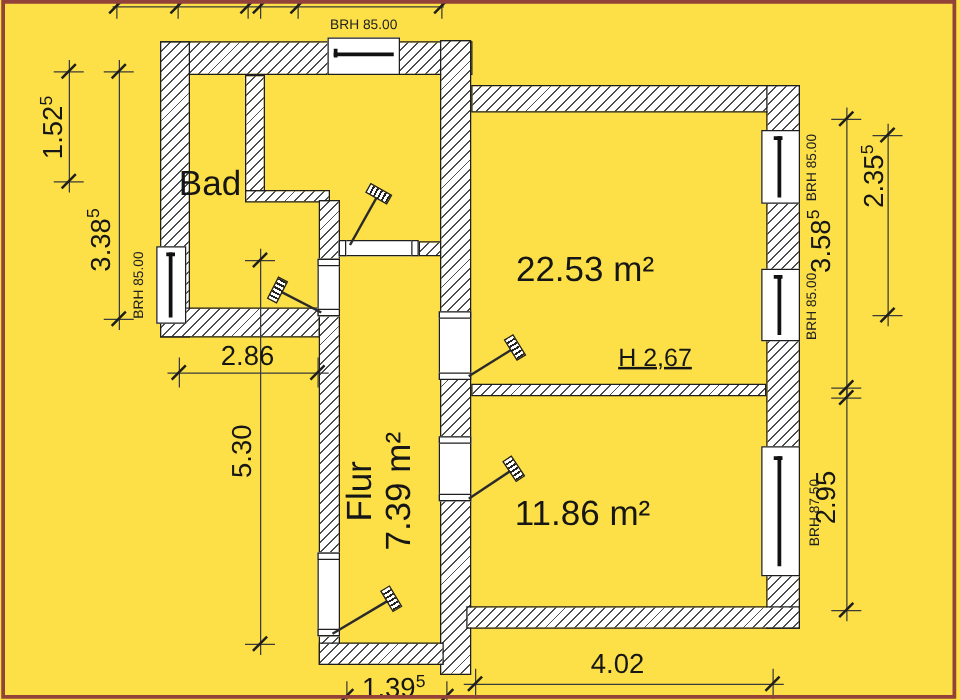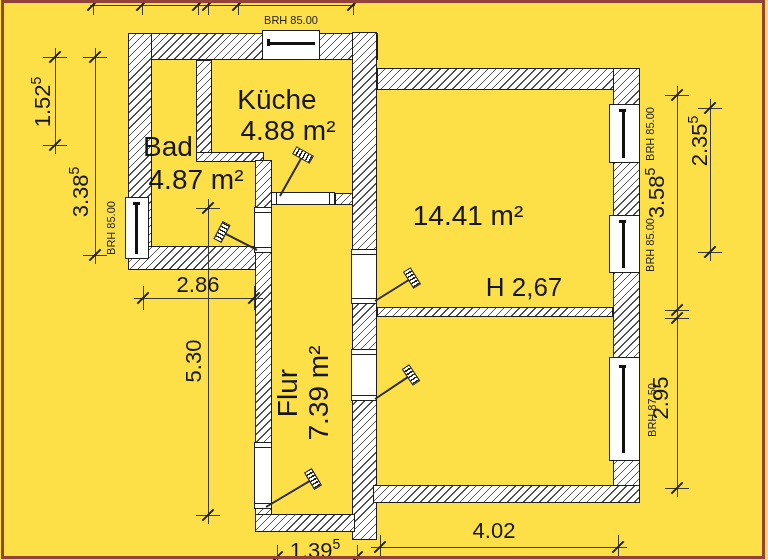--- a/index.html
+++ b/index.html
@@ -38,21 +38,21 @@
     background:repeating-linear-gradient(0deg,#222 0 1.5px,#fff 1.5px 3.6px);
   }
   .ctr{ position:absolute; transform:translate(-50%,-50%); white-space:nowrap; z-index:10; }
   .ctr.rot{ transform:translate(-50%,-50%) rotate(-90deg); }
   .roomname{ font-size:28px; }
   .roomarea{ font-size:28px; }
   .roomrot{ text-align:center; font-size:28px; line-height:31px; }
   .dimtext{ font-size:22px; }
   .dimtext .sup, .roomsup{ font-size:14px; vertical-align:super; }
   .brh{ font-size:11px; color:#222; }
-  .hnote{ font-size:26px; }
+  .hnote{ font-size:20px;text-decoration:underline; }
 </style>
 </head>
 <body>
 
 <div id="plan">
   <div class="page-frame"></div>
 <div class="wall" style="left: 128px; top: 33px; width: 250px; height: 27px;"></div>
     <div class="wall" style="left: 128px; top: 33px; width: 24px; height: 237px;"></div>
     <div class="wall" style="left: 128px; top: 246px; width: 128px; height: 24px;"></div>
     <div class="wall" style="left: 196px; top: 60px; width: 16px; height: 94px;"></div>
@@ -182,23 +182,21 @@
     <div class="dimline" style="left: 141.5px; top: 0px; width: 1px; height: 15px;"></div>
     <div class="slash" style="left: 142px; top: 5px;"></div>
     <div class="dimline" style="left: 197.5px; top: 0px; width: 1px; height: 15px;"></div>
     <div class="slash" style="left: 198px; top: 5px;"></div>
     <div class="dimline" style="left: 207.5px; top: 0px; width: 1px; height: 15px;"></div>
     <div class="slash" style="left: 208px; top: 5px;"></div>
     <div class="dimline" style="left: 237.5px; top: 0px; width: 1px; height: 15px;"></div>
     <div class="slash" style="left: 238px; top: 5px;"></div>
     <div class="dimline" style="left: 352.5px; top: 0px; width: 1px; height: 15px;"></div>
     <div class="slash" style="left: 353px; top: 5px;"></div>
-    <div class="ctr roomname" style="left: 277px; top: 100px;">Küche</div>
-    <div class="ctr roomarea" style="left: 288px; top: 131px;">4.88 m²</div>
     <div class="ctr roomname" style="left: 168px; top: 147px;">Bad</div>
-    <div class="ctr roomarea" style="left: 196px; top: 180px;">4.87 m²</div>
-    <div class="ctr roomarea" style="left: 468px; top: 216px;">14.41 m²</div>
+    <div class="ctr roomarea" style="left: 468px; top: 216px;">22.53 m²</div>
+    <div class="ctr roomarea" style="left: 466px; top: 411px;">11.86 m²</div>
     <div class="ctr roomrot rot" style="left: 303px; top: 393px;">
       <div>Flur</div>
       <div>7.39 m²</div>
     </div>
     <div class="ctr hnote" style="left: 524px; top: 287px;">H 2,67</div>
   </div>
 
 </body></html>

